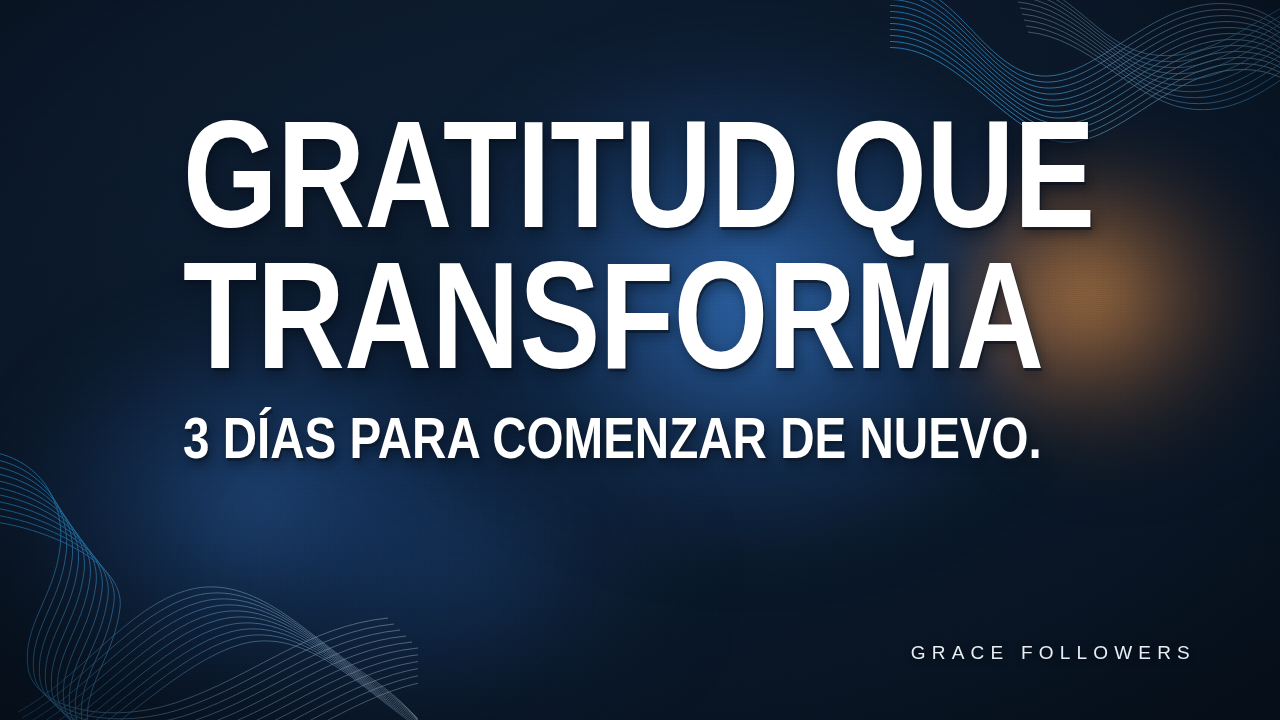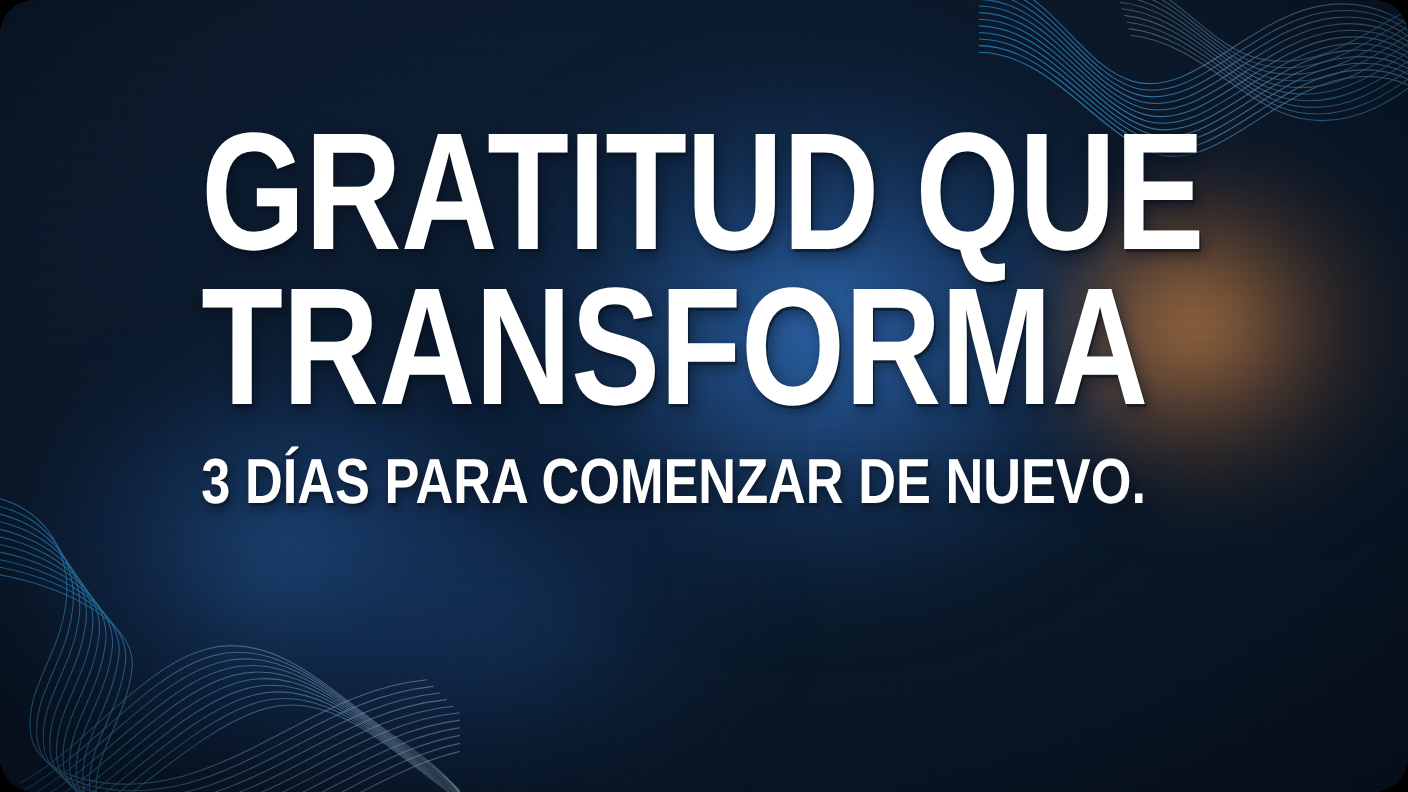--- a/index.html
+++ b/index.html
@@ -8,21 +8,20 @@
     padding: 0;
     background: #000;
   }
   .stage {
     position: relative;
     width: 1280px;
     height: 720px;
     overflow: hidden;
     background: #0c1b2e;
     font-family: "Liberation Sans", sans-serif;
-    border-radius: 32px;
   }
 
   
   .bg-base {
     position: absolute;
     inset: 0;
     background:
       linear-gradient(160deg, #0e1f35 0%, #0b1a2c 45%, #081625 100%);
   }
   
@@ -262,14 +261,15 @@
   <div class="grain"></div>
 
   <div class="copy-block">
     <h1 class="headline">
       <span>GRATITUD QUE</span>
       <span class="ln2">TRANSFORMA</span>
     </h1>
     <p class="subline">3 DÍAS PARA COMENZAR DE NUEVO.</p>
   </div>
 
+  <div class="brand">GRACE FOLLOWERS</div>
 
 </div>
 
 </body></html>

